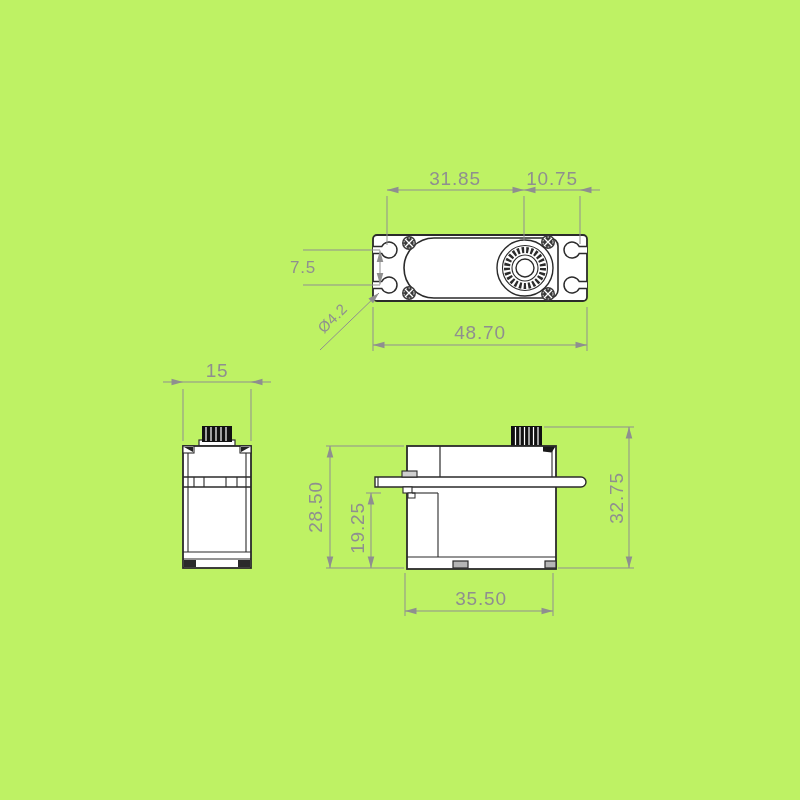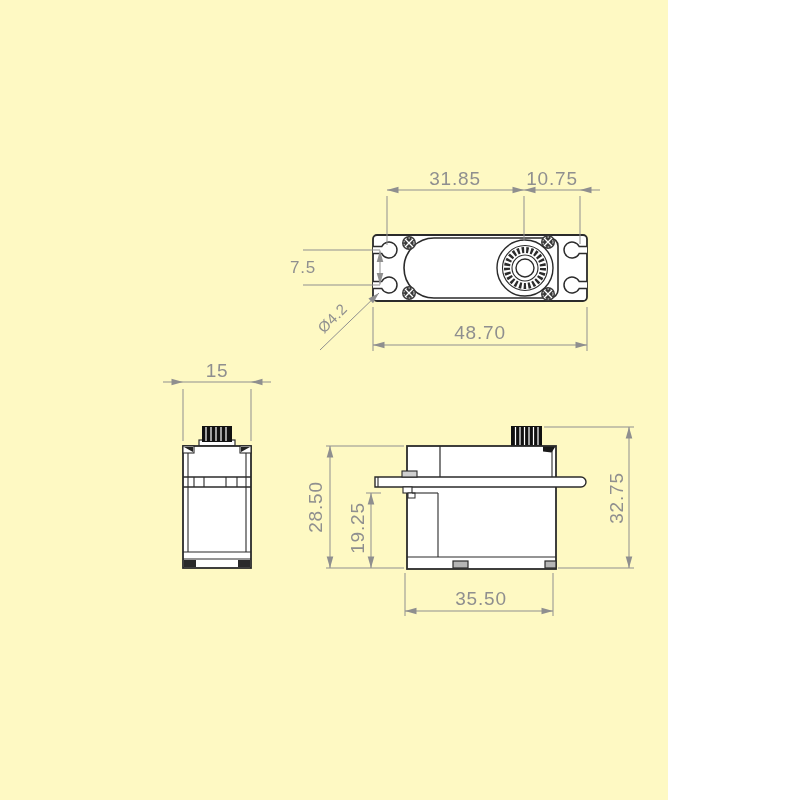--- a/index.html
+++ b/index.html
@@ -1,17 +1,17 @@
 <!DOCTYPE html>
 <html><head>
 <meta charset="utf-8">
 <style>
   html,body{margin:0;padding:0;background:#ffffff;}
   .page{
-    width:668px;height:800px;background:#fef9c3;position:relative;
+    width:800px;height:800px;background:#bef264;position:relative;
     font-family:"Liberation Sans", sans-serif;
     overflow:hidden;
   }
   svg{display:block;}
   text.dim{
     fill:#8f8f8f;
     font-family:"Liberation Sans", sans-serif;
     font-size:19px;
     letter-spacing:0.8px;
   }

